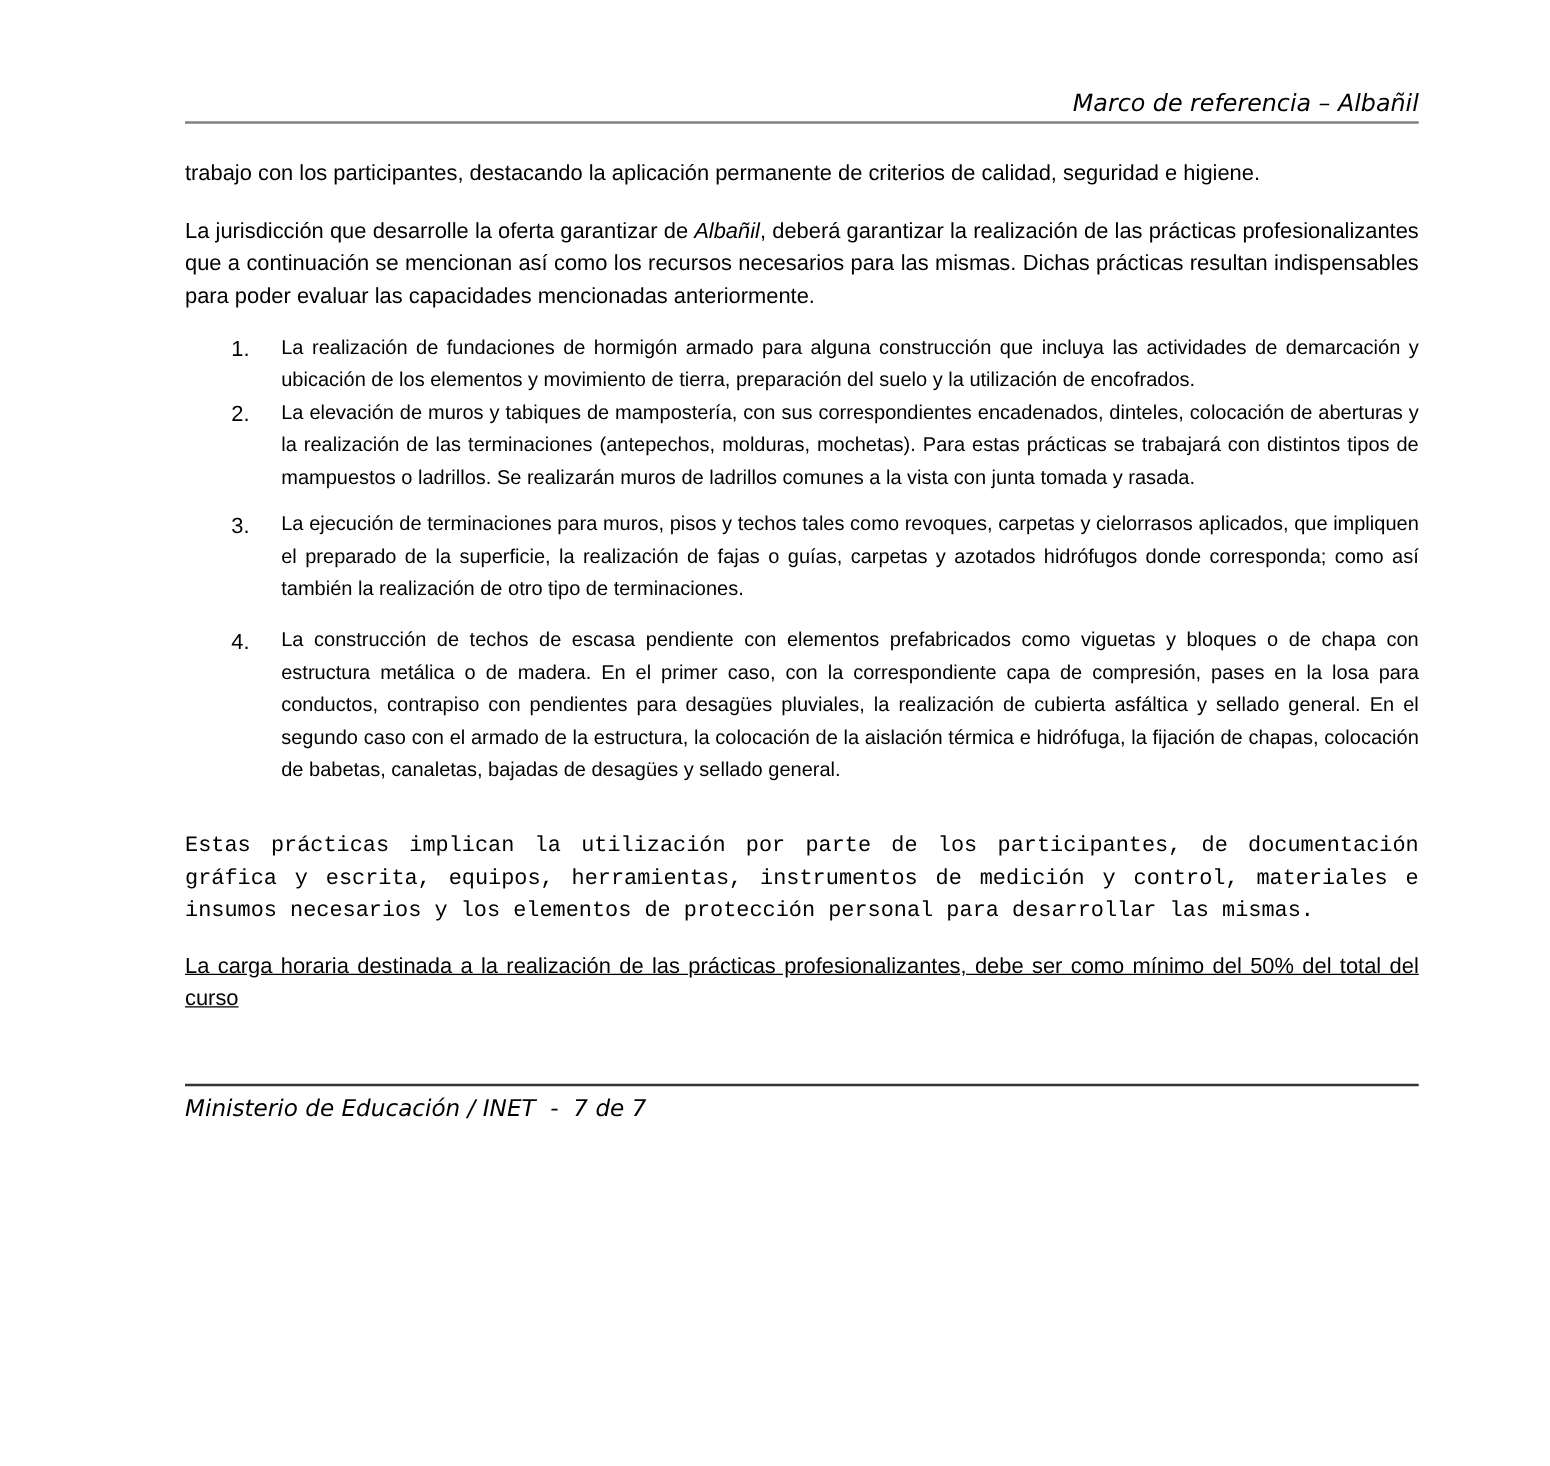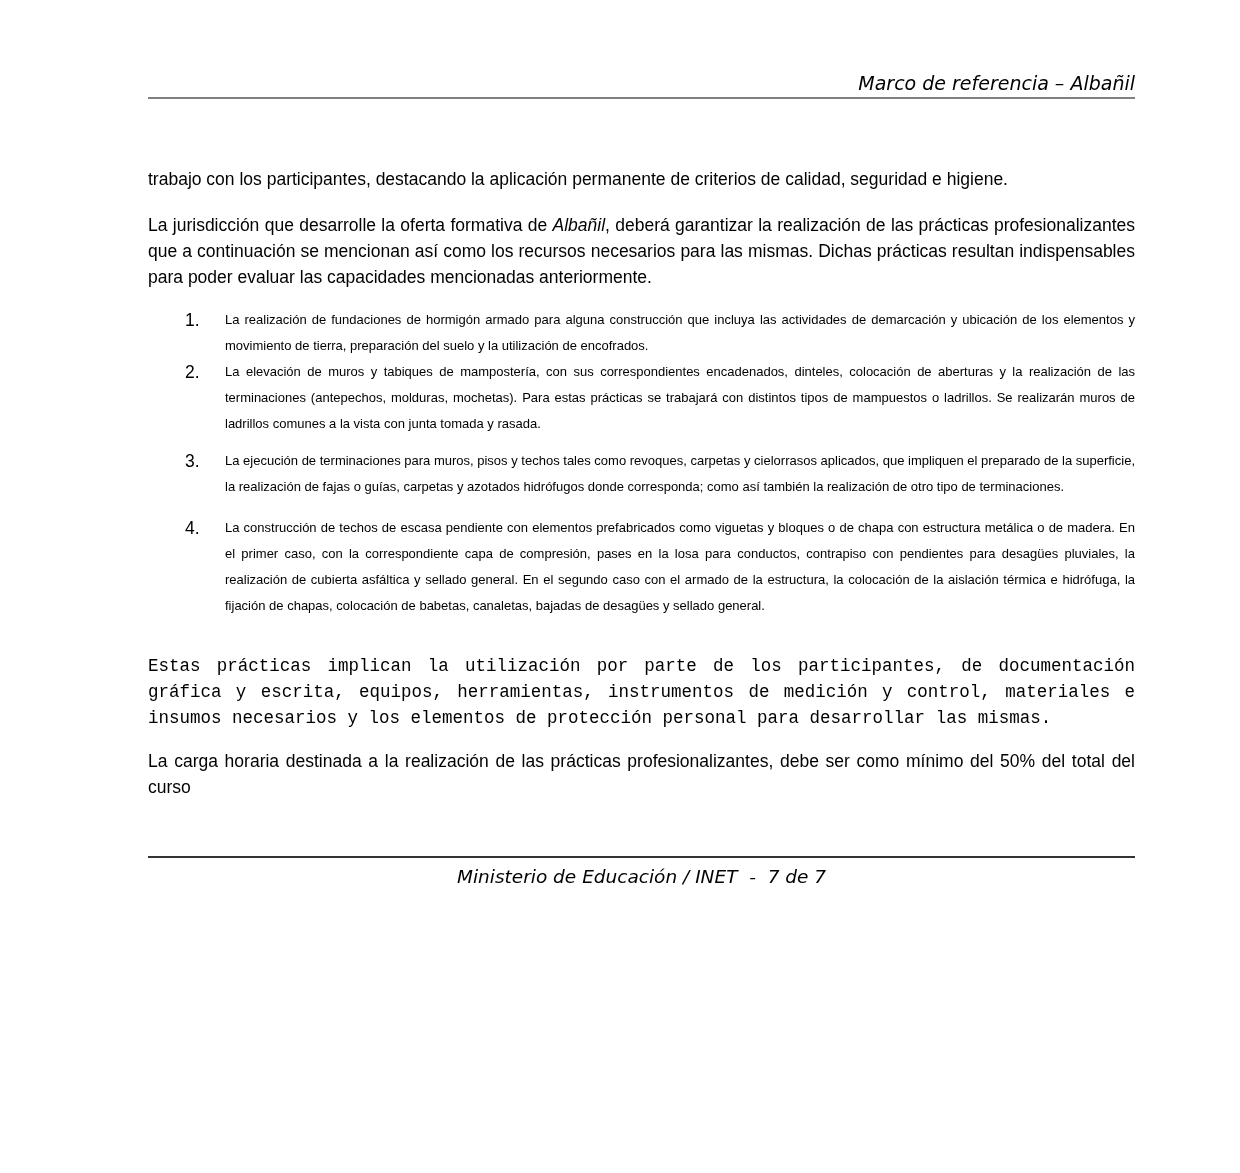--- a/index.html
+++ b/index.html
@@ -25,68 +25,68 @@
     margin-top: 2px;
     height: 2px;
     background: #808080;
   }
   p { margin: 0; }
   .body-text {
     font-size: 17.5px;
     line-height: 26px;
     text-align: justify;
   }
-  .m-p1 { margin-top: 67px; }
+  .m-p1 { margin-top: 26px; }
   .m-p2 { margin-top: 20px; }
   .m-list { margin-top: 17px; }
   .m-li3 { margin-top: 11px; }
   .m-li4 { margin-top: 15px; }
   .m-p3 { margin-top: 34px; font-family: Liberation Mono, monospace; }
-  .m-p4 { margin-top: 17px; }
+  .m-p4 { margin-top: 17px; text-decoration: underline; }
   .li-row { display: flex; }
   .li-num {
     flex: 0 0 77px;
     box-sizing: border-box;
     padding-left: 37px;
     font-size: 17.5px;
     line-height: 26px;
   }
   .li-text {
     flex: 1;
-    font-size: 13px;
+    font-size: 16px;
     line-height: 26px;
     text-align: justify;
   }
   .footer-rule {
     margin-top: 56px;
     height: 2px;
     background: #333333;
   }
   .footer-text {
     margin-top: 7px;
     font-family: "DejaVu Sans", sans-serif;
     font-style: italic;
     font-size: 18.5px;
     line-height: 24px;
-    text-align: center;
+    text-align: left;
     white-space: pre;
   }
   i { }
 </style>
 </head>
 <body>
 
 <div class="page">
 
   <div class="header-title">Marco de referencia – Albañil</div>
   <div class="header-rule"></div>
 
   <p class="body-text m-p1">trabajo con los participantes, destacando la aplicación permanente de criterios de calidad, seguridad e higiene.</p>
 
-  <p class="body-text m-p2"><span>La jurisdicción que desarrolle la oferta formativa de </span><i>Albañil</i><span>, deberá garantizar la realización de las prácticas profesionalizantes que a continuación se mencionan así como los recursos necesarios para las mismas. Dichas prácticas resultan indispensables para poder evaluar las capacidades mencionadas anteriormente.</span></p>
+  <p class="body-text m-p2"><span>La jurisdicción que desarrolle la oferta garantizar de </span><i>Albañil</i><span>, deberá garantizar la realización de las prácticas profesionalizantes que a continuación se mencionan así como los recursos necesarios para las mismas. Dichas prácticas resultan indispensables para poder evaluar las capacidades mencionadas anteriormente.</span></p>
 
   <div class="m-list">
 
     <div class="li-row">
       <span class="li-num">1.</span>
       <div class="li-text">La realización de fundaciones de hormigón armado para alguna construcción que incluya las actividades de demarcación y ubicación de los elementos y movimiento de tierra, preparación del suelo y la utilización de encofrados.</div>
     </div>
 
     <div class="li-row">
       <span class="li-num">2.</span>

